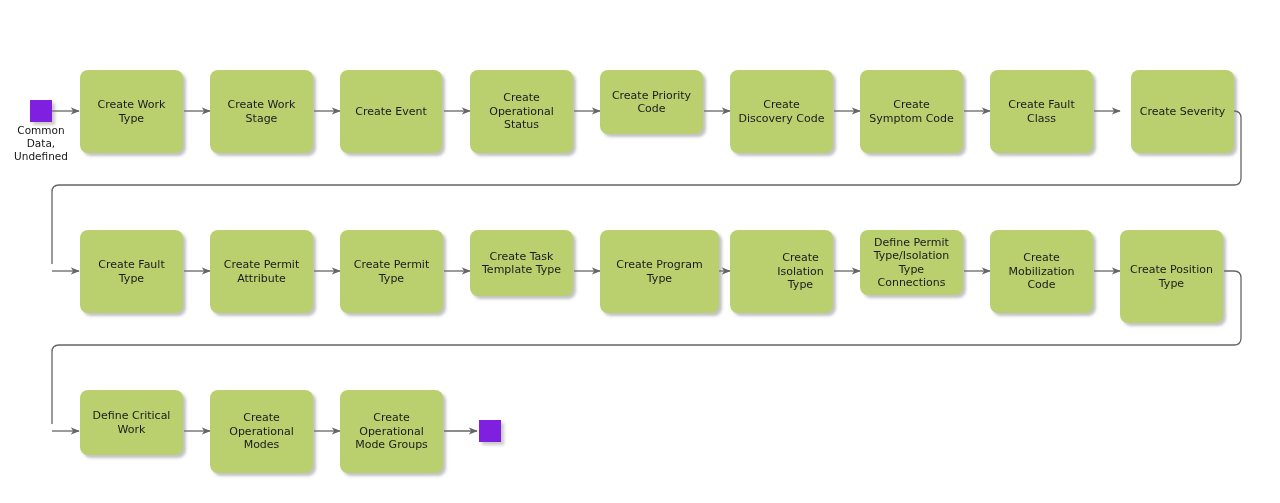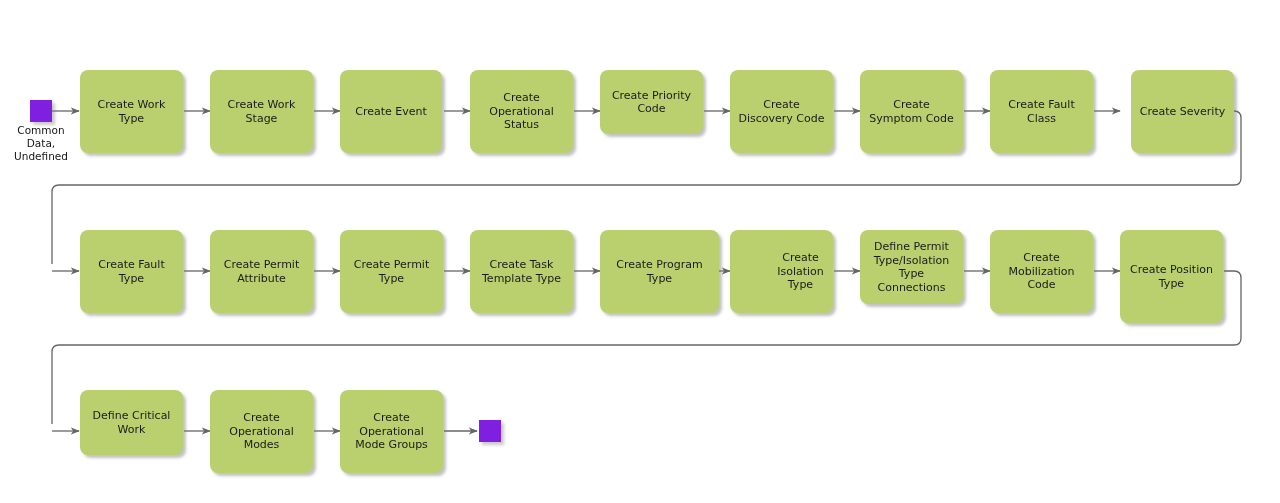--- a/index.html
+++ b/index.html
@@ -130,27 +130,27 @@
   <div class="node" style="left:990px;top:70px;width:103px;height:83px;">Create Fault
 Class</div>
   <div class="node" style="left:1120px;top:70px;width:103px;height:83px;margin-left:11px;">Create Severity</div>
 
   <div class="node" style="left:80px;top:230px;width:103px;height:83px;">Create Fault
 Type</div>
   <div class="node" style="left:210px;top:230px;width:103px;height:83px;">Create Permit
 Attribute</div>
   <div class="node" style="left:340px;top:230px;width:103px;height:83px;">Create Permit
 Type</div>
-  <div class="node" style="left:470px;top:230px;width:103px;height:83px;">Create Task
+  <div class="node" style="left:470px;top:230px;width:103px;height:66px;">Create Task
 Template Type</div>
   <div class="node" style="left:600px;top:230px;width:119px;height:83px;">Create Program
 Type</div>
   <div class="node" style="left:730px;top:230px;width:103px;height:83px;padding-left:42px;">Create Isolation
 Type</div>
-  <div class="node" style="left:860px;top:230px;width:103px;height:74px;">Define Permit
+  <div class="node" style="left:860px;top:230px;width:103px;height:65px;">Define Permit
 Type/Isolation
 Type
 Connections</div>
   <div class="node" style="left:990px;top:230px;width:103px;height:83px;">Create
 Mobilization
 Code</div>
   <div class="node" style="left:1120px;top:230px;width:103px;height:93px;">Create Position
 Type</div>
 
   <div class="node" style="left:80px;top:390px;width:103px;height:65px;">Define Critical

